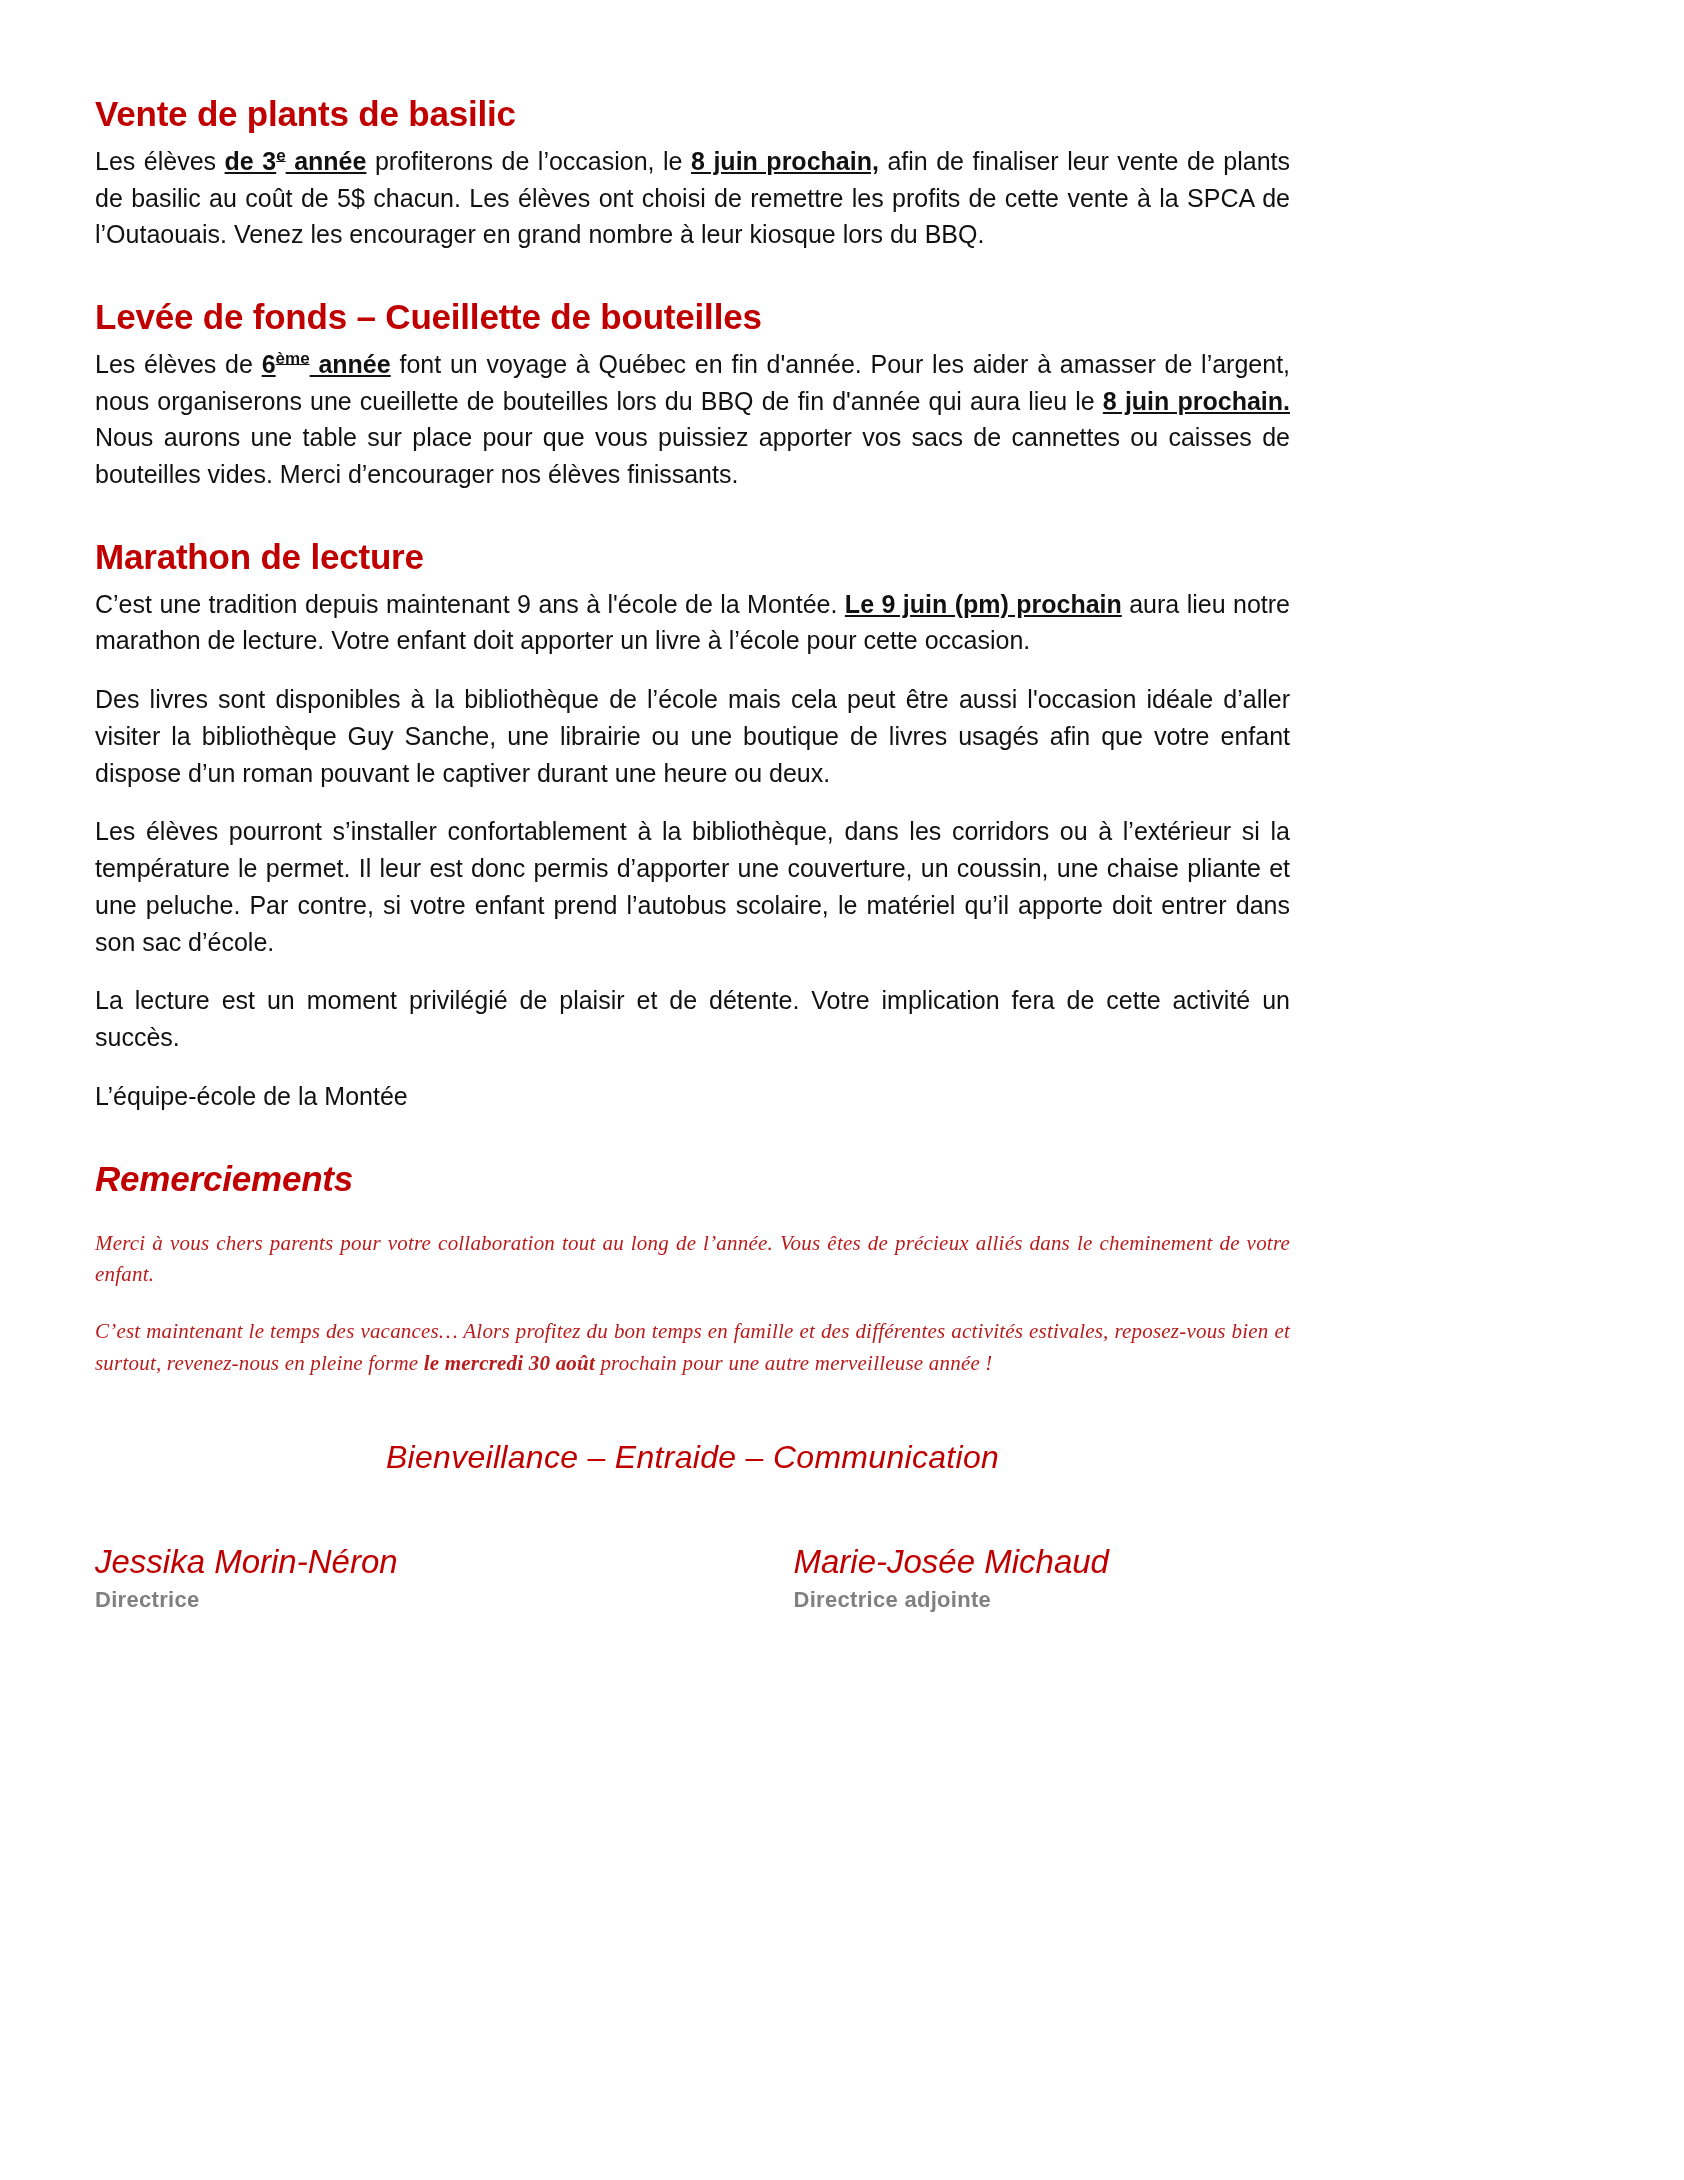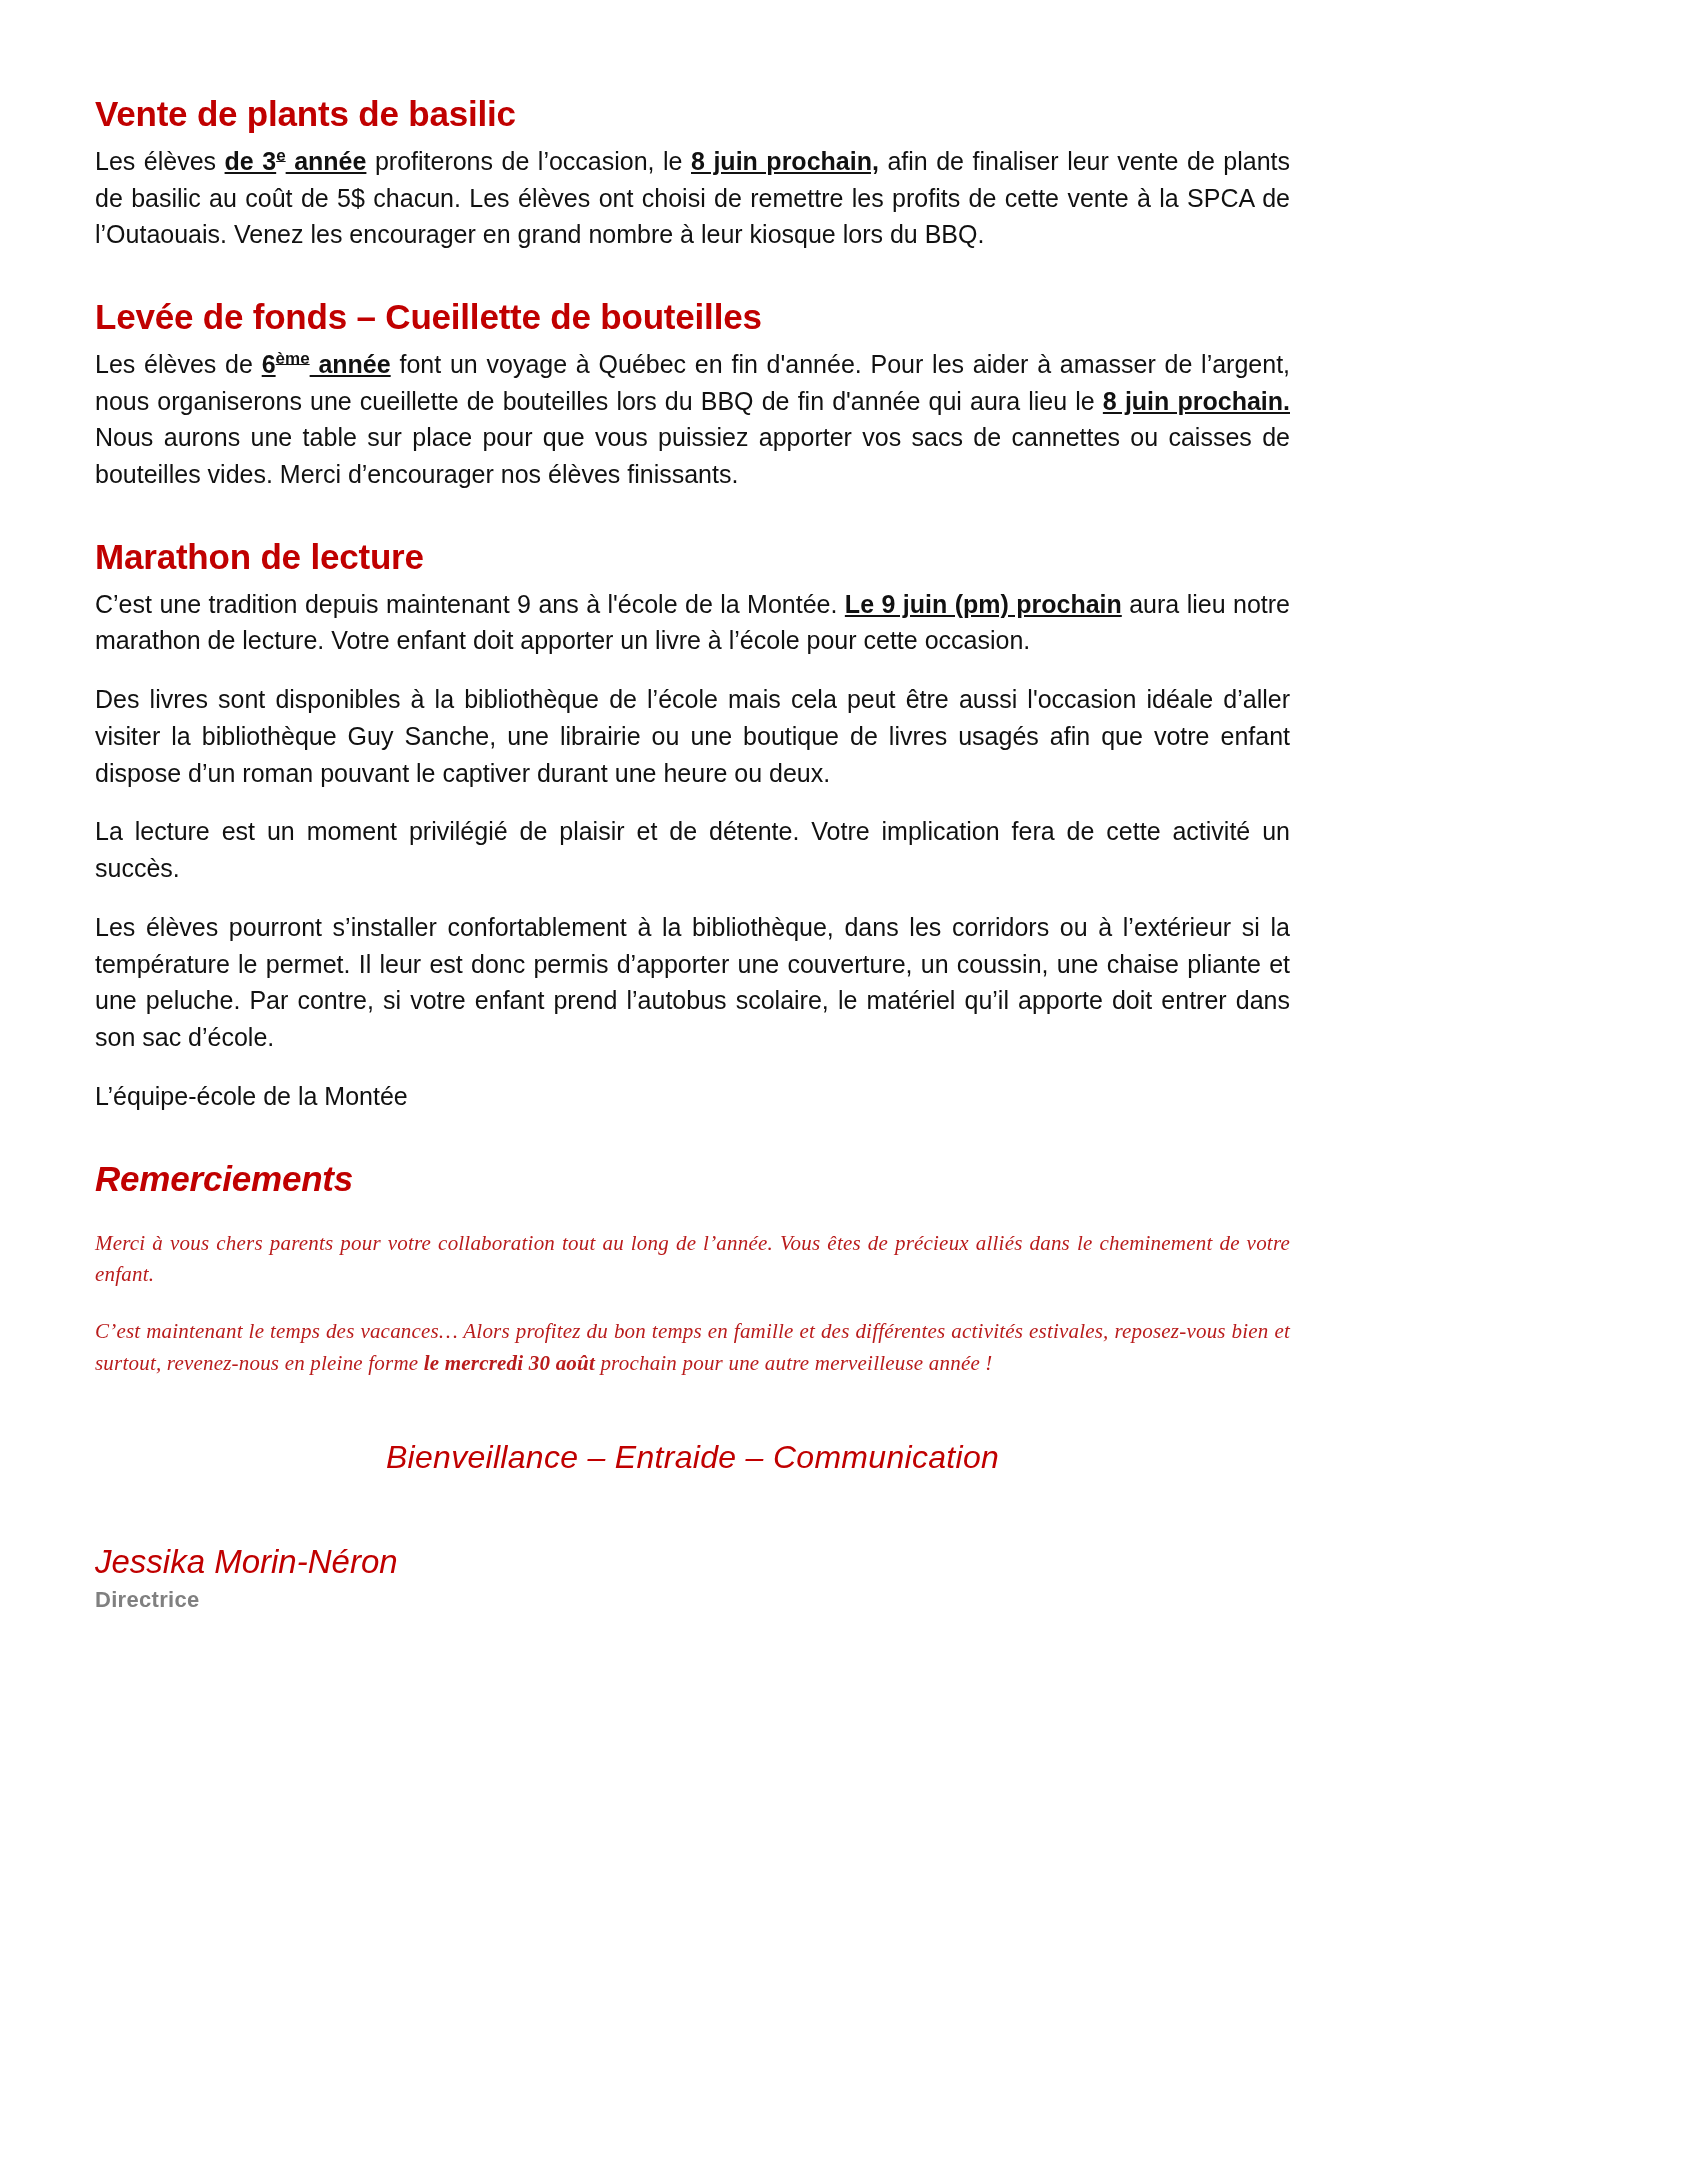--- a/index.html
+++ b/index.html
@@ -109,36 +109,40 @@
       <span>Les élèves de </span><span class="u-b">6</span><span class="u-b sup-u">ème</span><span class="u-b"> année</span><span> font un voyage à Québec en fin d'année.  Pour les aider à amasser de l’argent, nous organiserons une cueillette de bouteilles lors du BBQ de fin d'année qui aura lieu le </span><span class="u-b">8 juin prochain.</span><span> Nous aurons une table sur place pour que vous puissiez apporter vos sacs de cannettes ou caisses de bouteilles vides. Merci d’encourager nos élèves finissants.</span>
     </p>
   </section>
 
   <section class="block">
     <h2 class="section-title">Marathon de lecture</h2>
     <p class="body">
       <span>C’est une tradition depuis maintenant 9 ans à l'école de la Montée. </span><span class="u-b">Le 9 juin (pm) prochain</span><span> aura lieu notre marathon de lecture. Votre enfant doit apporter un livre à l’école pour cette occasion.</span>
     </p>
     <p class="body">Des livres sont disponibles à la bibliothèque de l’école mais cela peut être aussi l'occasion idéale d’aller visiter la bibliothèque Guy Sanche, une librairie ou une boutique de livres usagés afin que votre enfant dispose d’un roman pouvant le captiver durant une heure ou deux.</p>
+    <p class="body">Les élèves pourront s’installer confortablement à la bibliothèque, dans les corridors ou à l’extérieur si la température le permet. Il leur est donc permis d’apporter une couverture, un coussin, une chaise pliante et une peluche. Par contre, si votre enfant prend l’autobus scolaire, le matériel qu’il apporte doit entrer dans son sac d’école.</p>
     <p class="body">La lecture est un moment privilégié de plaisir et de détente. Votre implication fera de cette activité un succès.</p>
-    <p class="body">Les élèves pourront s’installer confortablement à la bibliothèque, dans les corridors ou à l’extérieur si la température le permet. Il leur est donc permis d’apporter une couverture, un coussin, une chaise pliante et une peluche. Par contre, si votre enfant prend l’autobus scolaire, le matériel qu’il apporte doit entrer dans son sac d’école.</p>
     <p class="body">L’équipe-école de la Montée</p>
   </section>
 
   <section class="block">
     <h2 class="section-title gap-lg" style="margin-bottom:29px;">Remerciements</h2>
     <p class="script">Merci à vous chers parents pour votre collaboration tout au long de l’année.  Vous êtes de précieux alliés dans le cheminement de votre enfant.</p>
     <p class="script">
       <span>C’est maintenant le temps des vacances… Alors profitez du bon temps en famille et des différentes activités estivales, reposez-vous bien et surtout, revenez-nous en pleine forme </span><b>le mercredi 30 août</b><span> prochain pour une autre merveilleuse année !</span>
     </p>
   </section>
 
   <div class="motto">Bienveillance – Entraide – Communication</div>
 
   <div class="signatures">
     <div class="sig-col">
       <p class="sig-name">Jessika Morin-Néron</p>
       <p class="sig-role">Directrice</p>
     </div>
+    <div class="sig-col right">
+      <p class="sig-name">Marie-Josée Michaud</p>
+      <p class="sig-role">Directrice adjointe</p>
+    </div>
   </div>
 
 </div>
 
 
 </body></html>

